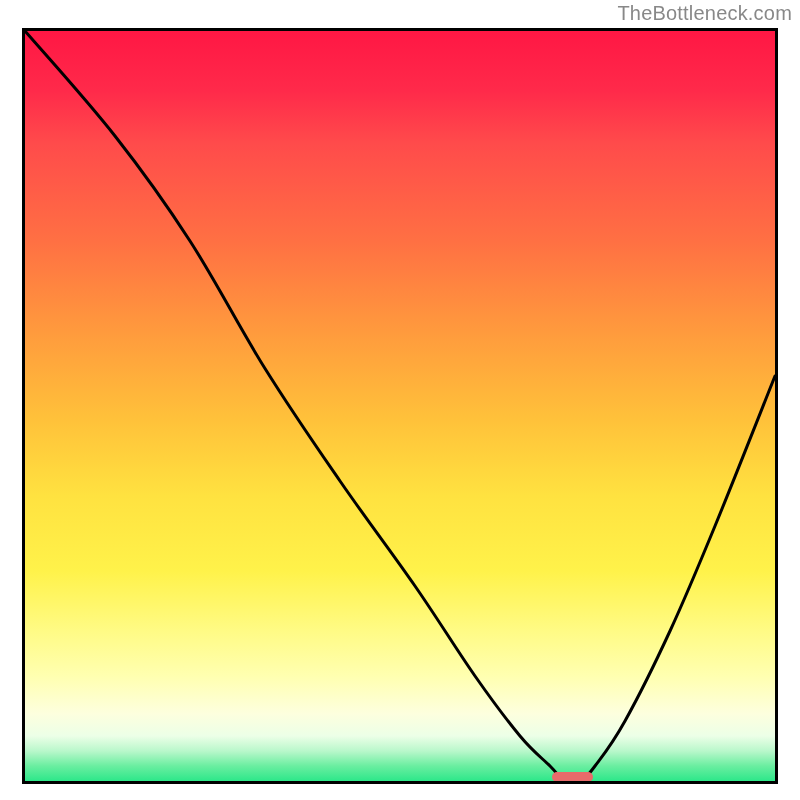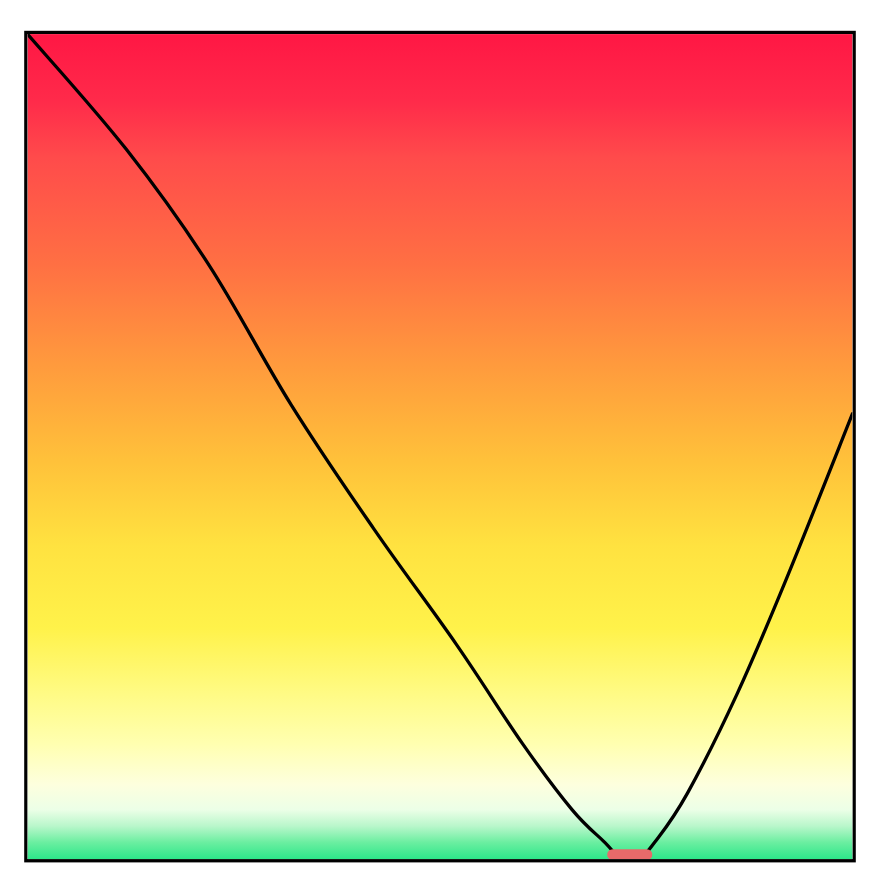--- a/index.html
+++ b/index.html
@@ -70,20 +70,21 @@
   .marker {
     position: absolute;
     background: #e86a6a;
     border-radius: 10px;
   }
 </style>
 </head>
 <body>
 
 <div class="container">
+  <div class="watermark">TheBottleneck.com</div>
 
   <div class="plot-frame">
     <div class="gradient-bg"></div>
 
     <svg class="curve" viewBox="0 0 750 750" preserveAspectRatio="none">
       <path id="curve-path" fill="none" stroke="#000000" stroke-width="3" stroke-linejoin="round" stroke-linecap="round" d="M 0 0 C 16.2 18.9, 60.3 67.2, 90 105 C 119.7 142.8, 138 168.15, 165 210 C 192 251.85, 213 294.29999999999995, 240 337.49999999999994 C 267 380.69999999999993, 288 410.85, 315 450 C 342 489.15, 365.7 519.9, 390 555 C 414.3 590.1, 431.1 618, 450 645 C 468.9 672, 481.5 688.8, 495 705 C 508.5 721.2, 516.9 726.9, 525 735 C 533.1 743.1, 534.6 747.3, 540 750 C 545.4 752.7, 549.6 752.7, 555 750 C 560.4 747.3, 561.9 745.8, 570 735 C 578.1 724.2, 586.5 714.3, 600 690 C 613.5 665.7, 628.8 635.1, 645 600 C 661.2 564.9, 671.1 540.9, 690 495 C 708.9 449.1, 739.2 372, 750 345"></path>
     </svg>
 
     <div id="marker" class="marker" style="left: 526.875px; top: 740.75px; width: 41.25px; height: 10.5px; background: rgb(232, 106, 106);"></div>
   </div>

